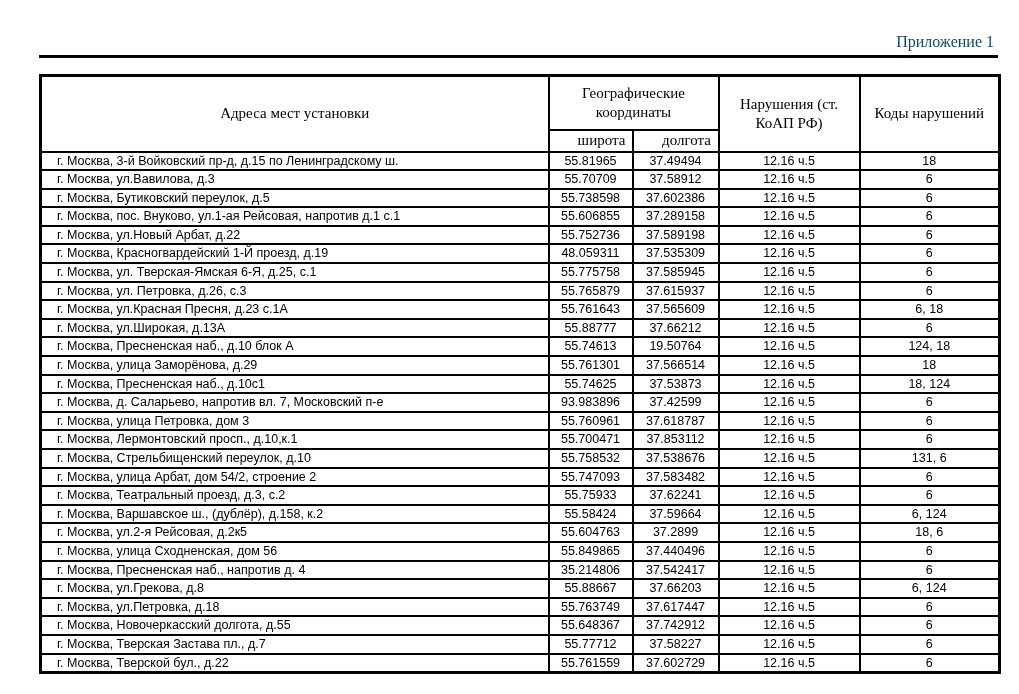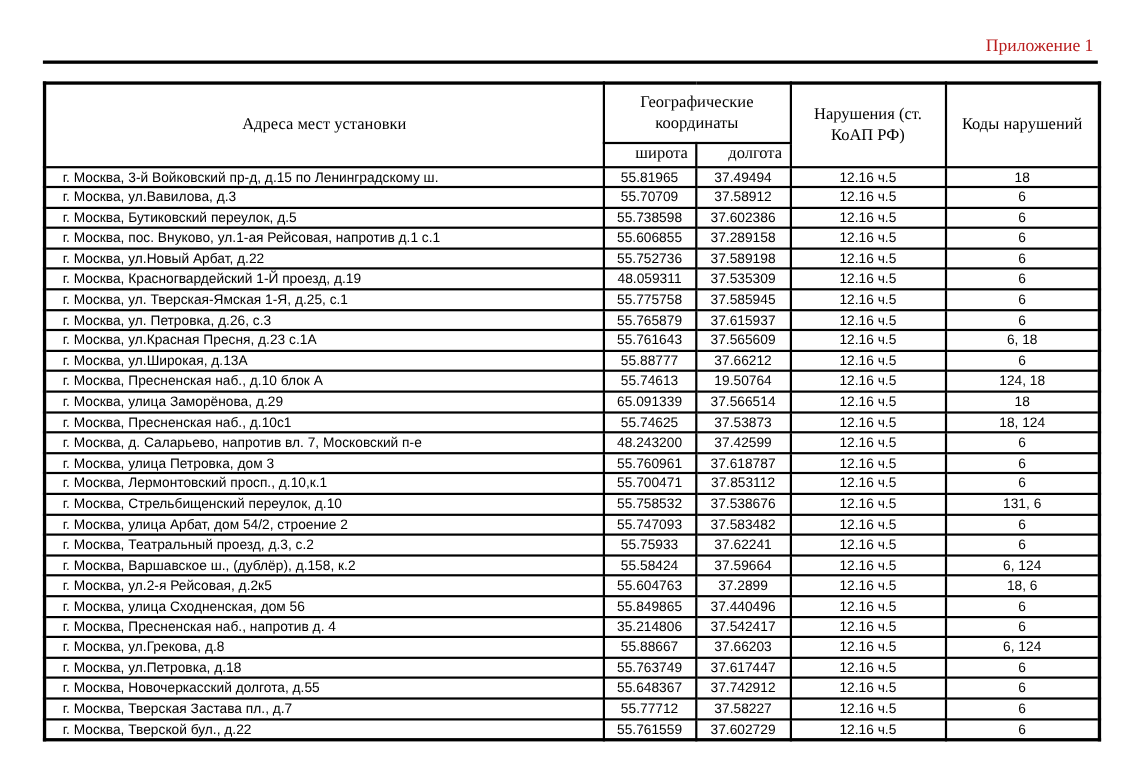--- a/index.html
+++ b/index.html
@@ -16,21 +16,21 @@
     color: #000000;
   }
   .doc-title {
     position: absolute;
     top: 33px;
     left: 39px;
     width: 955px;
     text-align: right;
     font-family: "Liberation Serif", "DejaVu Serif", serif;
     font-size: 16px;
-    color: #b91c1c;
+    color: #0c4a6e;
   }
   .top-rule {
     position: absolute;
     top: 55px;
     left: 39px;
     width: 959px;
     height: 3px;
     background: #000000;
   }
   table.main {
@@ -145,21 +145,21 @@
           <td>6</td>
         </tr>
         <tr>
           <td class="addr">г. Москва, Красногвардейский 1-Й проезд, д.19</td>
           <td>48.059311</td>
           <td>37.535309</td>
           <td>12.16 ч.5</td>
           <td>6</td>
         </tr>
         <tr>
-          <td class="addr">г. Москва, ул. Тверская-Ямская 1-Я, д.25, с.1</td>
+          <td class="addr">г. Москва, ул. Тверская-Ямская 6-Я, д.25, с.1</td>
           <td>55.775758</td>
           <td>37.585945</td>
           <td>12.16 ч.5</td>
           <td>6</td>
         </tr>
         <tr>
           <td class="addr">г. Москва, ул. Петровка, д.26, с.3</td>
           <td>55.765879</td>
           <td>37.615937</td>
           <td>12.16 ч.5</td>
@@ -181,35 +181,35 @@
         </tr>
         <tr>
           <td class="addr">г. Москва, Пресненская наб., д.10 блок А</td>
           <td>55.74613</td>
           <td>19.50764</td>
           <td>12.16 ч.5</td>
           <td>124, 18</td>
         </tr>
         <tr>
           <td class="addr">г. Москва, улица Заморёнова, д.29</td>
-          <td>65.091339</td>
+          <td>55.761301</td>
           <td>37.566514</td>
           <td>12.16 ч.5</td>
           <td>18</td>
         </tr>
         <tr>
           <td class="addr">г. Москва, Пресненская наб., д.10с1</td>
           <td>55.74625</td>
           <td>37.53873</td>
           <td>12.16 ч.5</td>
           <td>18, 124</td>
         </tr>
         <tr>
           <td class="addr">г. Москва, д. Саларьево, напротив вл. 7, Московский п-е</td>
-          <td>48.243200</td>
+          <td>93.983896</td>
           <td>37.42599</td>
           <td>12.16 ч.5</td>
           <td>6</td>
         </tr>
         <tr>
           <td class="addr">г. Москва, улица Петровка, дом 3</td>
           <td>55.760961</td>
           <td>37.618787</td>
           <td>12.16 ч.5</td>
           <td>6</td>

